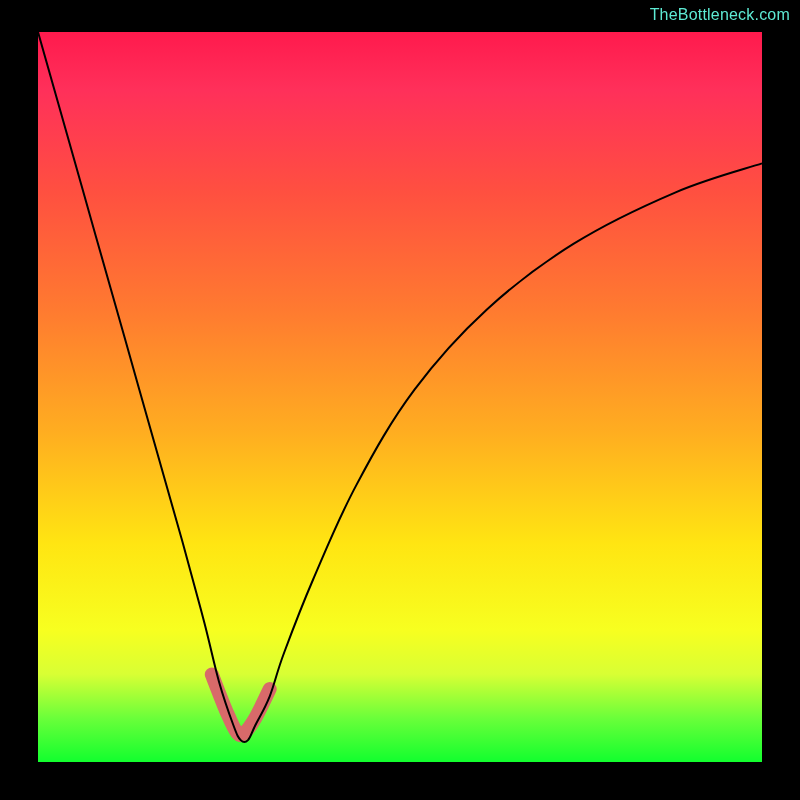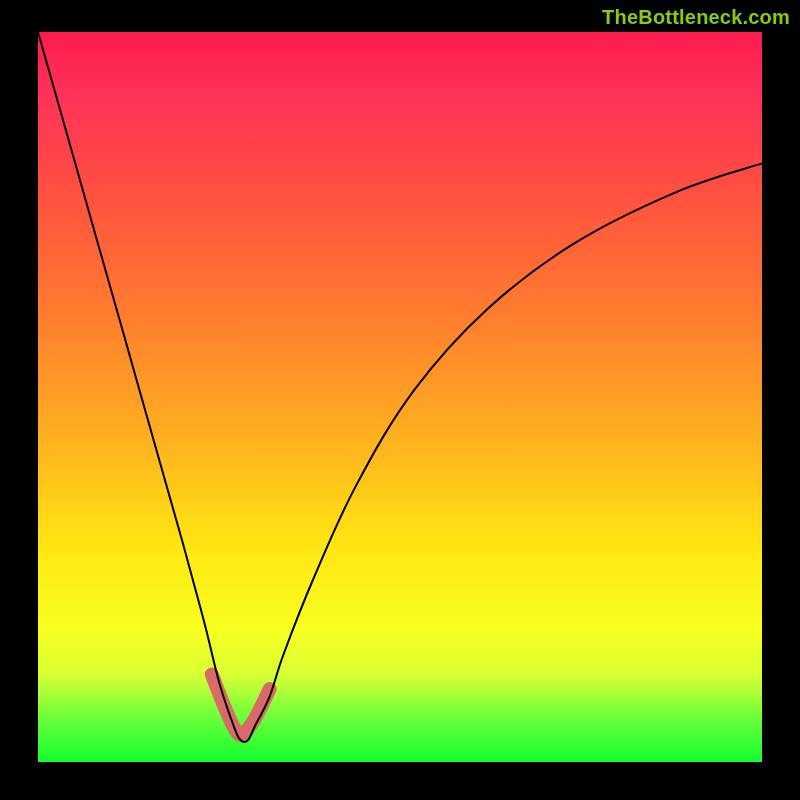--- a/index.html
+++ b/index.html
@@ -45,23 +45,23 @@
     left: 0;
     top: 0;
     width: 724px;
     height: 730px;
     overflow: visible;
   }
   .watermark {
     position: absolute;
     top: 6px;
     right: 10px;
-    color: #84cc16;
-    font-size: 20px;
-    font-weight: 700;
+    color: #5eead4;
+    font-size: 16px;
+    font-weight: 400;
     letter-spacing: 0.2px;
     user-select: none;
   }
   .curve-main {
     fill: none;
     stroke: #000;
     stroke-width: 2;
   }
   .curve-accent {
     fill: none;

